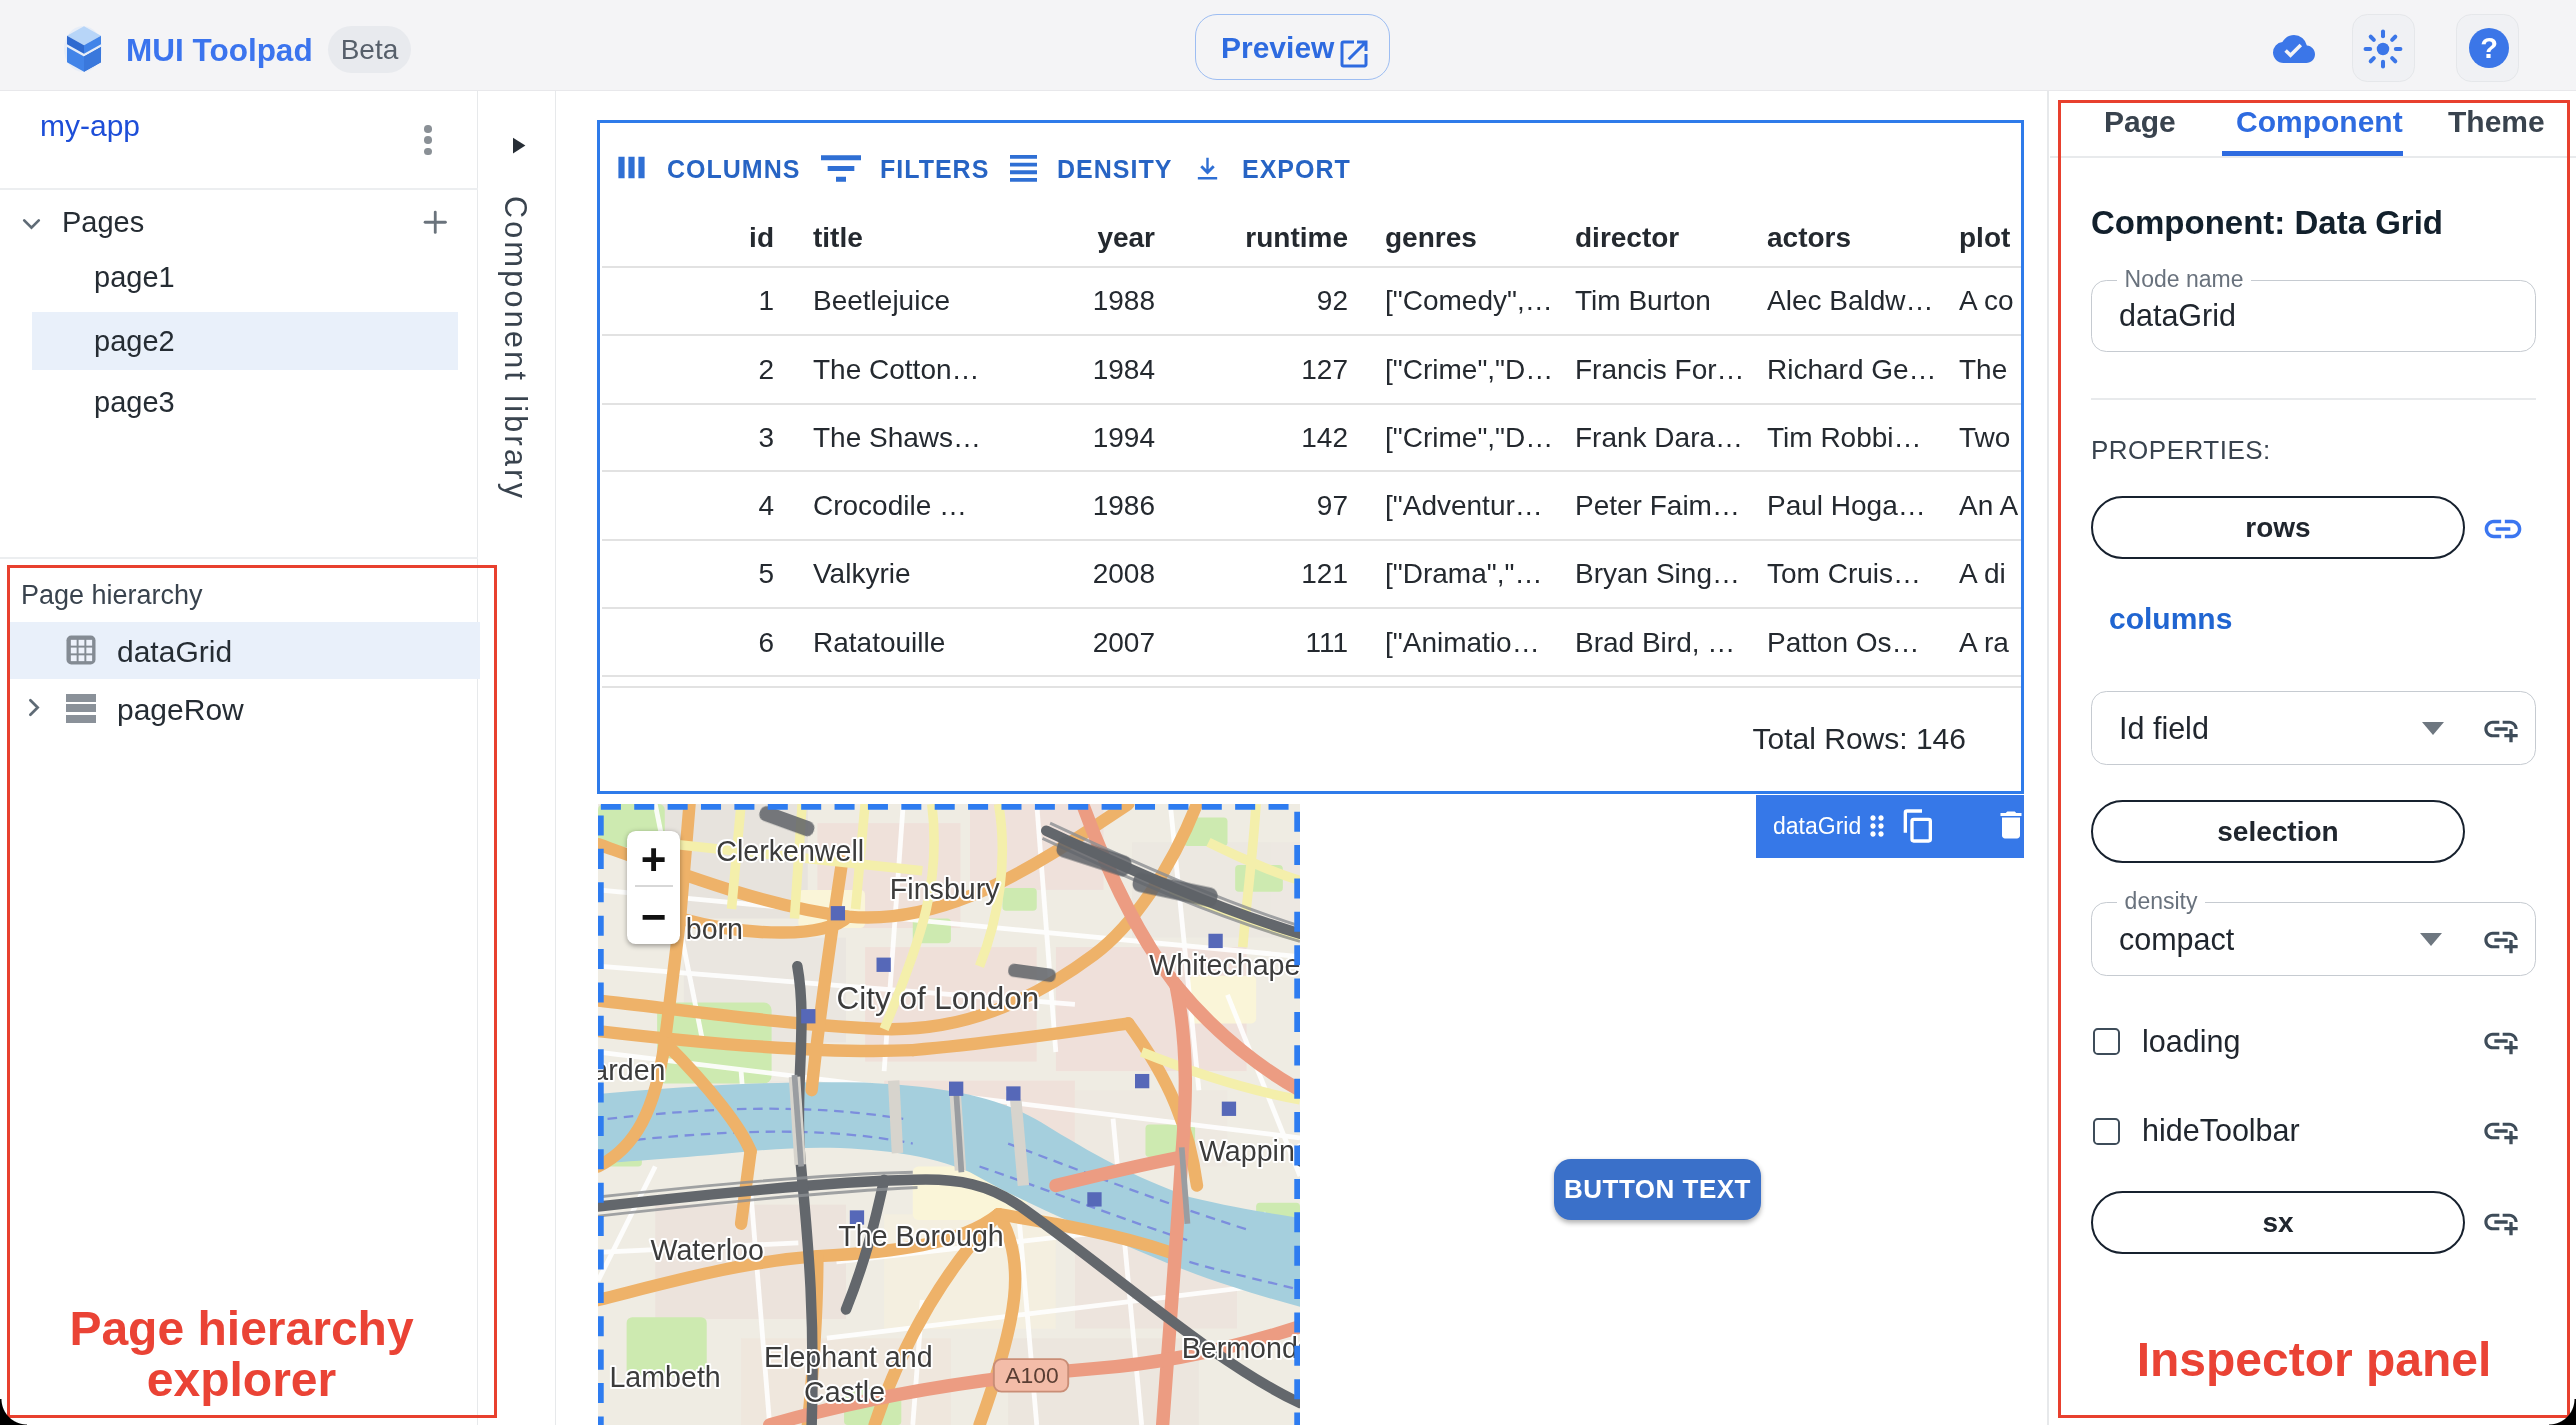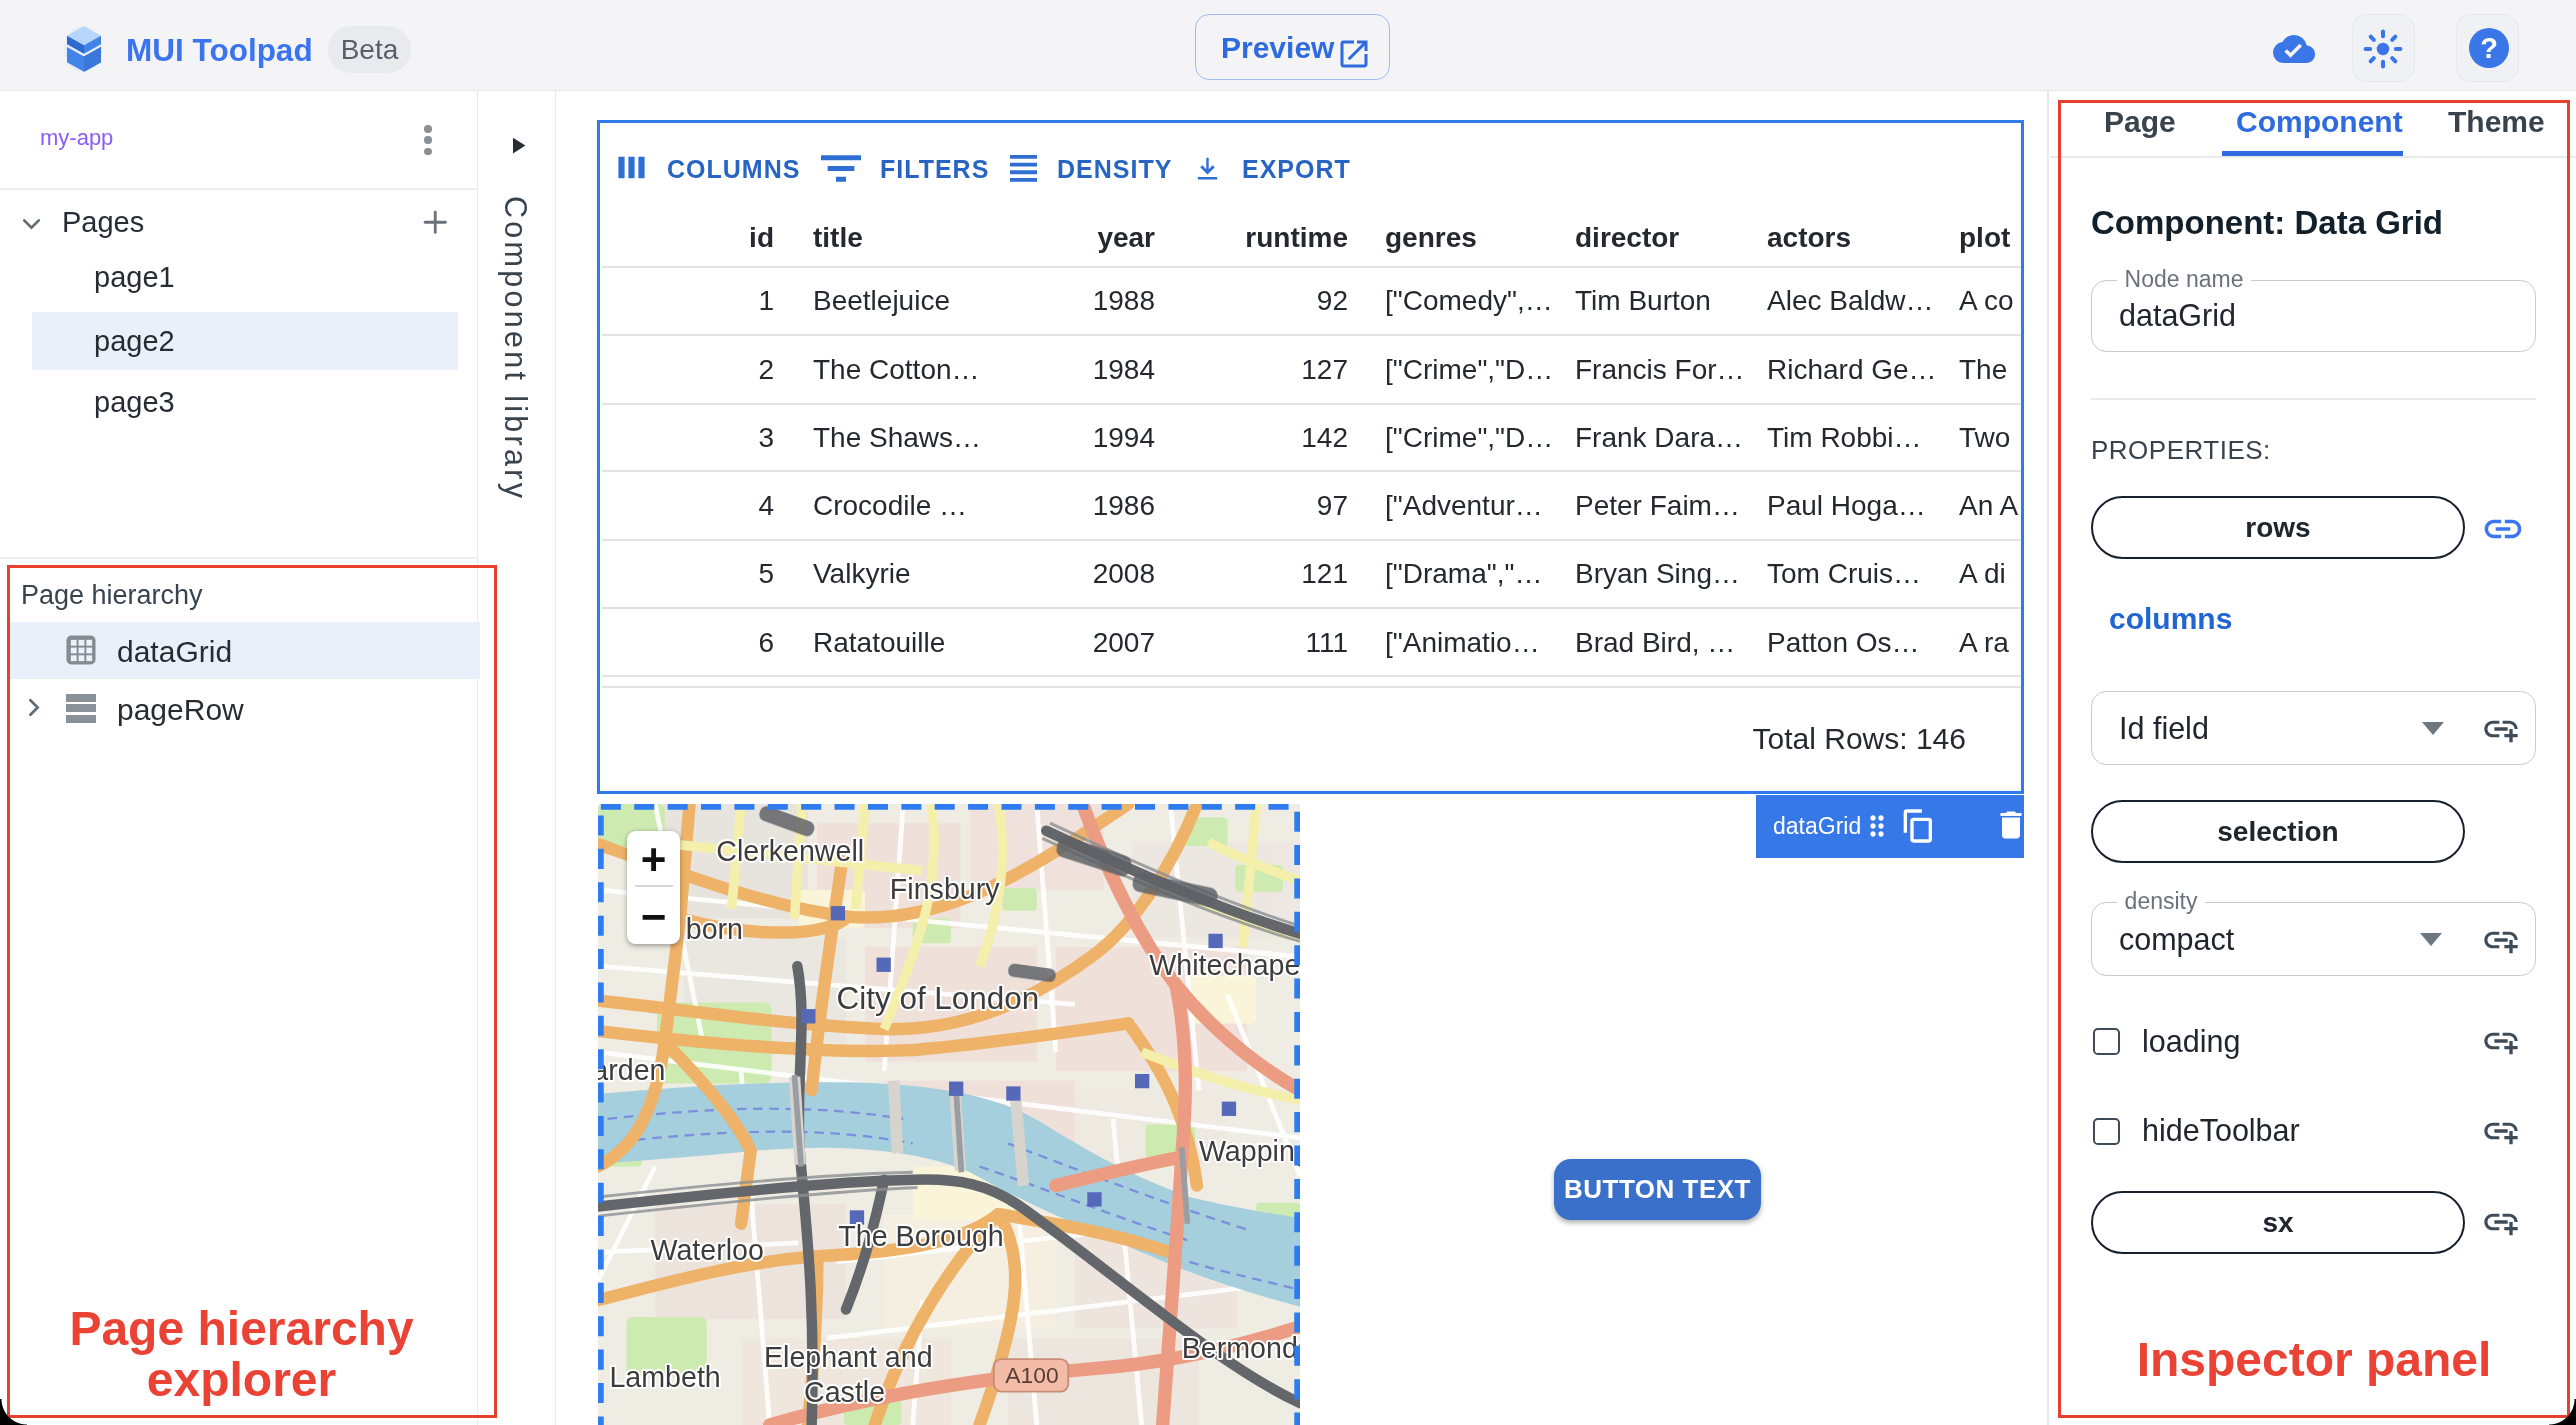--- a/index.html
+++ b/index.html
@@ -10,29 +10,29 @@
   #topbar { position:absolute; left:0; top:0; width:2576px; height:91px;
     background:#f4f4f6; border-bottom:1.9px solid #e8e8eb; }
   #logo-circ { position:absolute; left:64px; top:26px; width:38px; height:46px;
     border-radius:50%; background:#e7edf7; }
   #brand { position:absolute; left:126px; top:31.5px; font-size:31.5px; font-weight:700;
     color:#3b74ee; letter-spacing:0px; }
   #beta { position:absolute; left:328px; top:26px; width:83px; height:47px;
     background:#e8eaee; border-radius:24px; color:#565f6a; font-size:28px;
     text-align:center; line-height:47px; }
   #preview { position:absolute; left:1195px; top:14.3px; width:195px; height:66px;
-    border:1.9px solid #9dbdf2; border-radius:14px; }
+    border:1.9px solid #9dbdf2; border-radius:22px; }
   #preview span { position:absolute; left:25px; top:15.3px; font-size:30px; font-weight:700; color:#2e6be0; }
   #preview svg { position:absolute; left:140px; top:21px; }
   .tb-btn { position:absolute; top:14.3px; width:63px; height:68px; background:#f0f1f4;
     border:1.9px solid #e5e7ea; border-radius:15.3px; }
   
   #sidebar { position:absolute; left:0; top:91px; width:478px; height:1335px;
     background:#fff; border-right:1.9px solid #e7e9eb; }
-  #myapp { position:absolute; left:40px; top:125px; font-size:22px; color:#8b5cf6; }
+  #myapp { position:absolute; left:40px; top:109px; font-size:30px; color:#1d4ed8; }
   #sb-div1 { position:absolute; left:0; top:188px; width:478px; height:1.9px; background:#eceef0; }
   #sb-div2 { position:absolute; left:0; top:557px; width:478px; height:1.9px; background:#eceef0; }
   .sb-item { position:absolute; font-size:29px; color:#252c33; }
   .sel-band { position:absolute; background:#e9f0fa; }
   #ph-label { position:absolute; left:21px; top:580px; font-size:27px; color:#39434e; }
   
   .redbox { position:absolute; border:3.8px solid #e8402e; z-index:40; }
   .redtxt { position:absolute; color:#ea4335; font-weight:700; font-size:48px; z-index:41;
     text-align:center; }
   

